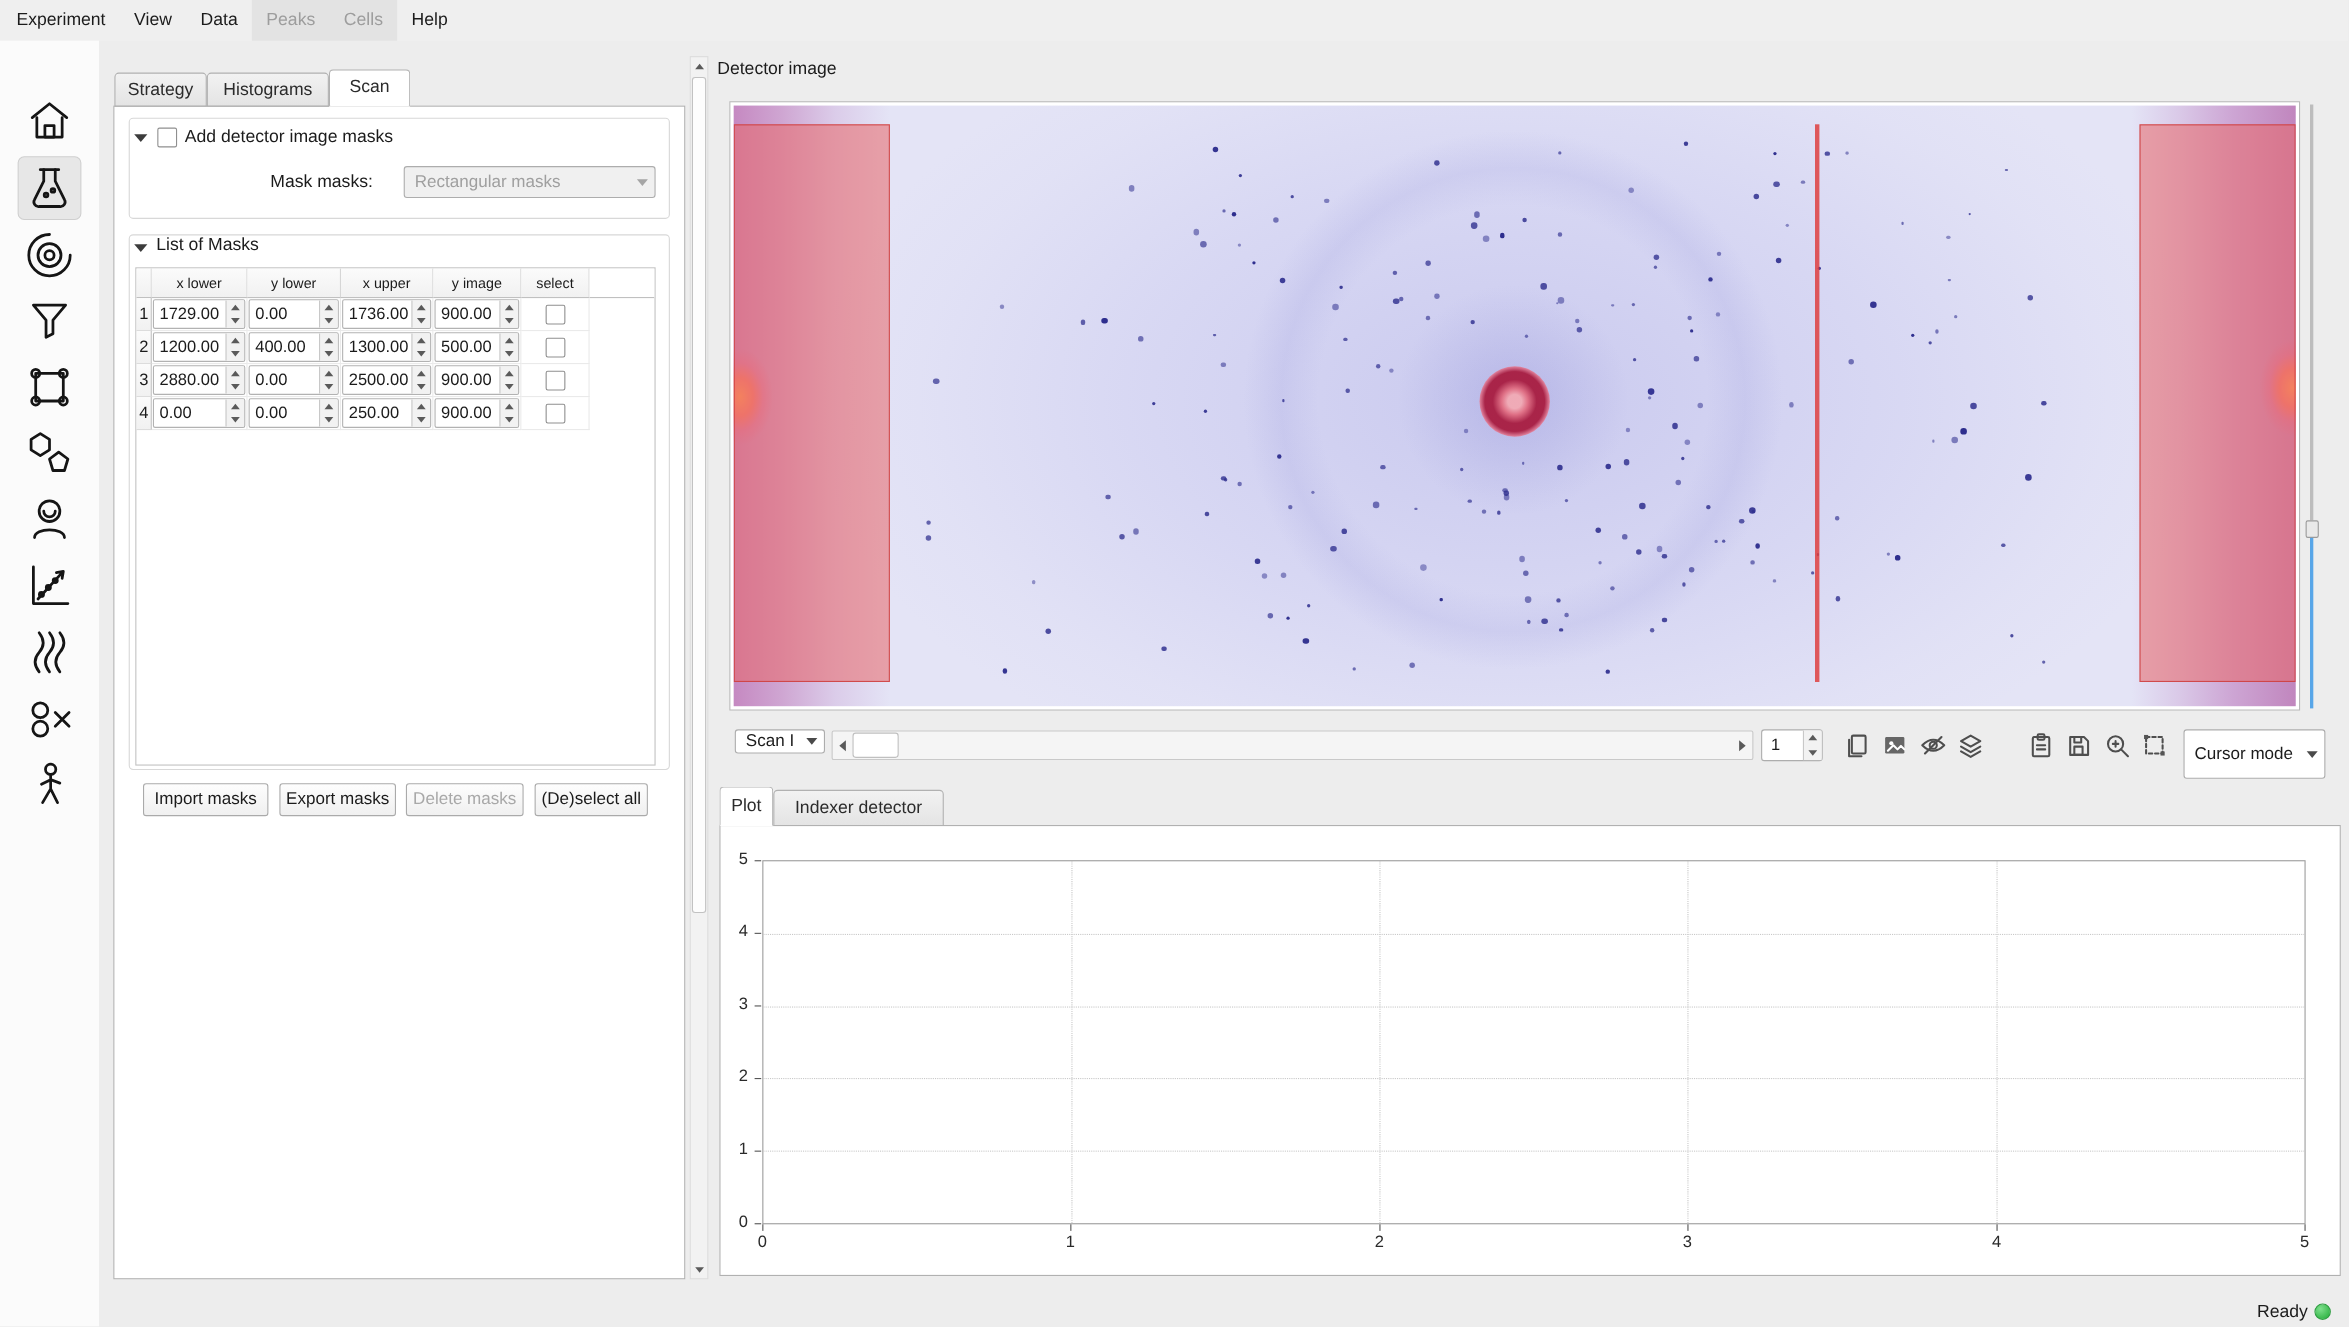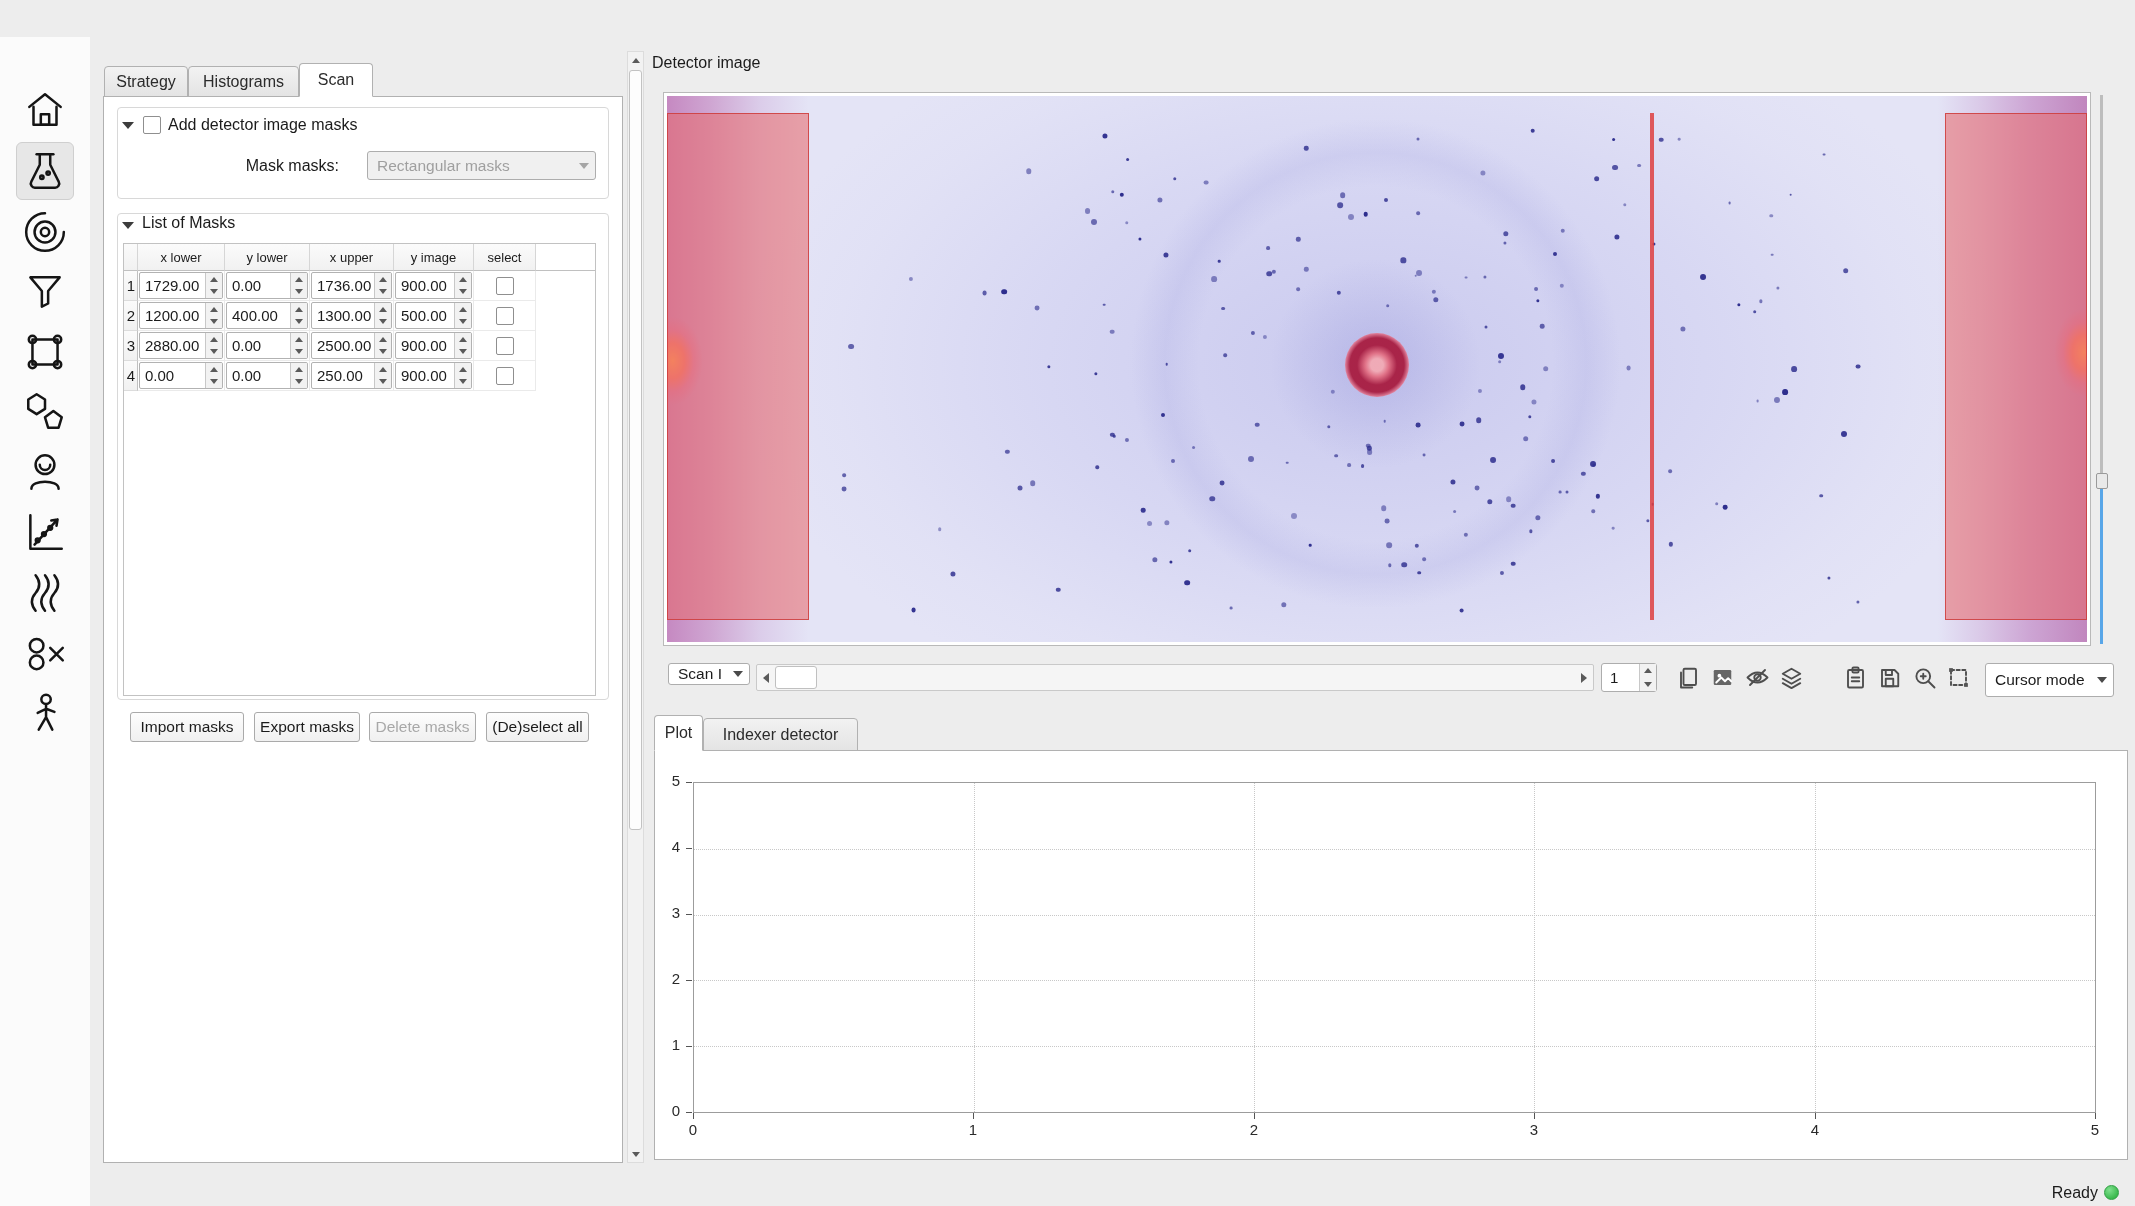--- a/index.html
+++ b/index.html
@@ -99,20 +99,28 @@
   .ticklabel{position:absolute;font-size:15px;color:#2a2a2a}
 
   .status-dot{position:absolute;width:15px;height:15px;border-radius:50%;border:1px solid #2f9e42;
     background:radial-gradient(circle at 35% 30%, #7fe08d, #3cba4f 70%)}
 </style>
 </head>
 <body>
 
 <div class="app">
 
+  <div class="menubar">
+    <div class="menu-item">Experiment</div>
+    <div class="menu-item">View</div>
+    <div class="menu-item">Data</div>
+    <div class="menu-item disabled">Peaks</div>
+    <div class="menu-item disabled">Cells</div>
+    <div class="menu-item">Help</div>
+  </div>
 
   <div class="sidebar">
     <div class="tool-btn" style="top:44px">
       <svg class="big" viewBox="0 0 44 44">
           <path d="M7 19 L22 7 L37 19"></path>
           <path d="M11 19 V36 H33 V19"></path>
           <rect x="18" y="26" width="8" height="10"></rect>
         </svg>
     </div>
     <div class="tool-btn selected" style="top:105px">
@@ -748,21 +756,21 @@
       </svg>
   </div>
   <div class="icon-btn" style="left:1943px;top:662px">
     <svg class="small" viewBox="0 0 20 20">
         <rect x="4" y="4" width="12" height="12" stroke-dasharray="2.5 2"></rect>
         <rect x="2.5" y="2.5" width="3" height="3" fill="#555" stroke="none"></rect>
         <rect x="14.5" y="14.5" width="3" height="3" fill="#555" stroke="none"></rect>
       </svg>
   </div>
 
-  <div class="combo" style="left:1985px;top:663px;width:129px;height:34px">
+  <div class="combo" style="left:1985px;top:663px;width:129px;height:45px">
     <span class="txt">Cursor mode</span>
     <span class="arr">
         <span class="caret-down"></span>
       </span>
   </div>
 
   <div class="tab active" style="left:654px;top:715px;width:49px;height:36px">Plot</div>
   <div class="tab" style="left:703px;top:718px;width:155px;height:33px">Indexer detector</div>
   <div class="pane" style="left:654px;top:750px;width:1474px;height:410px"></div>
 

